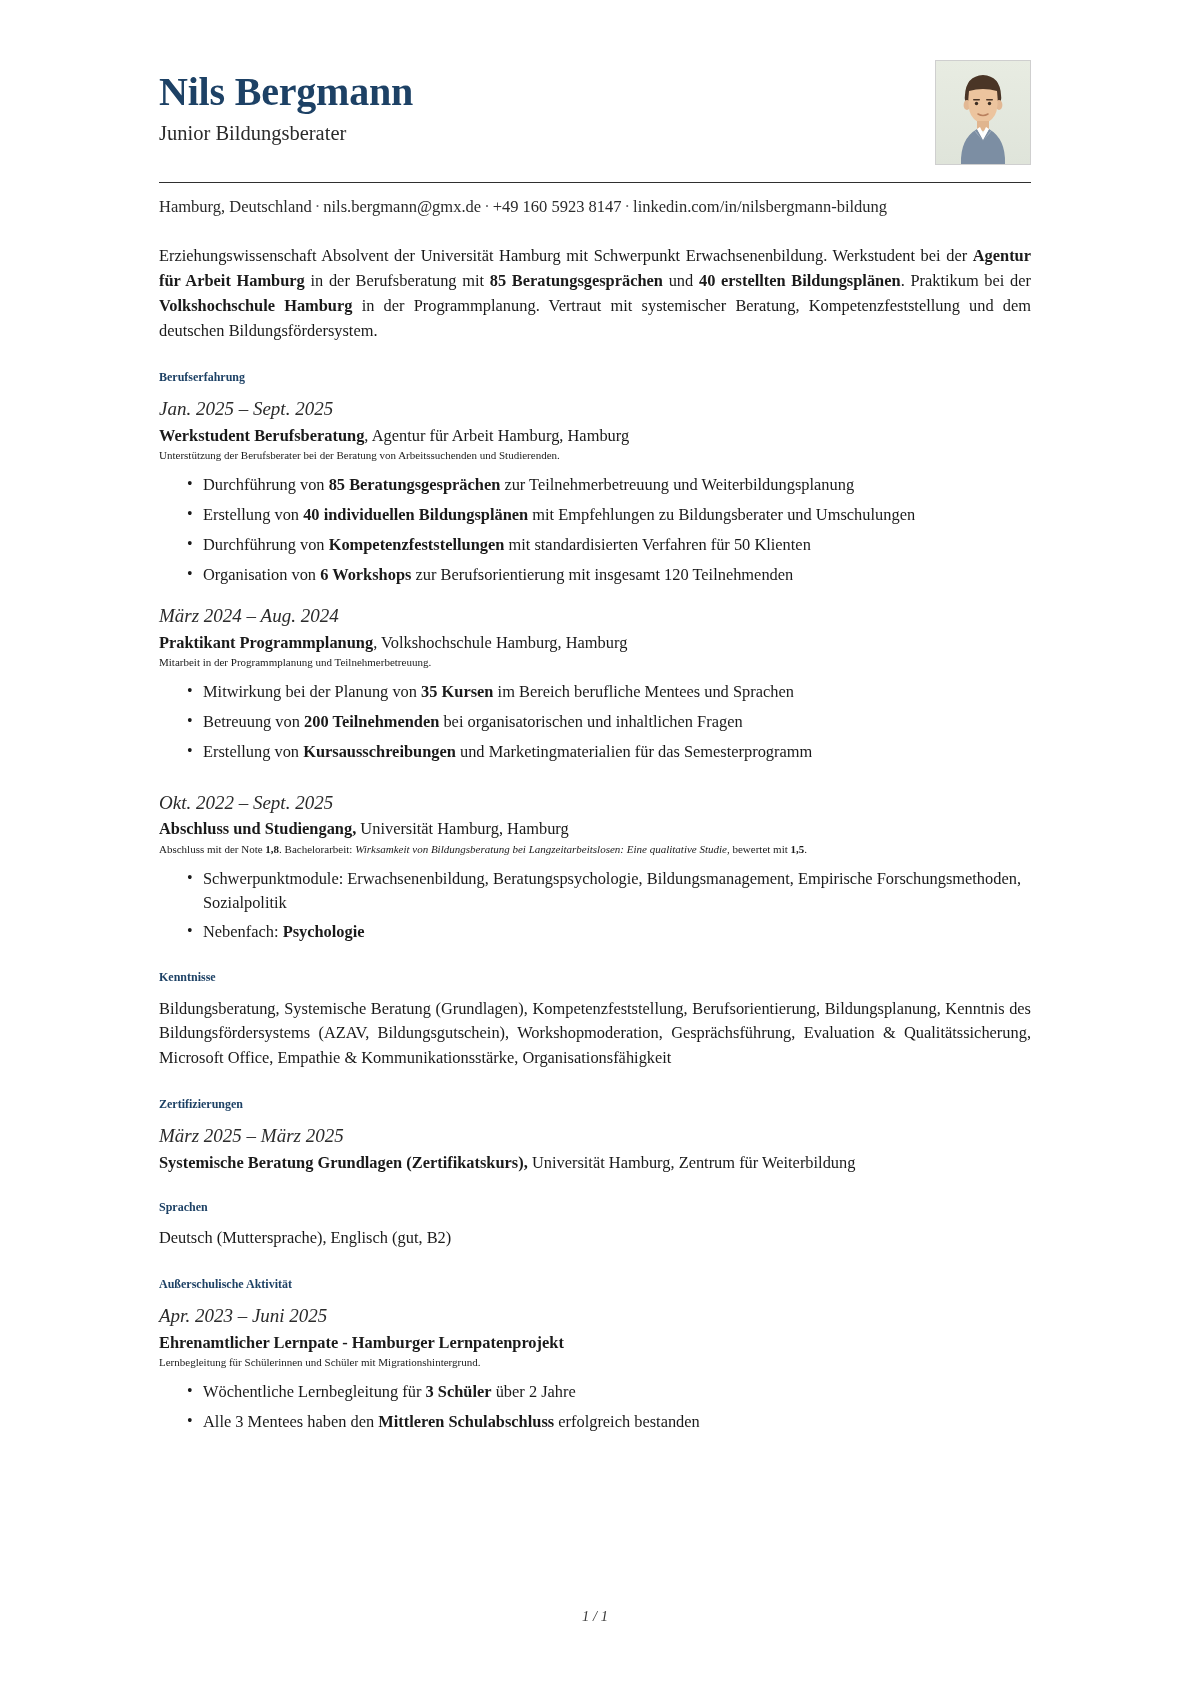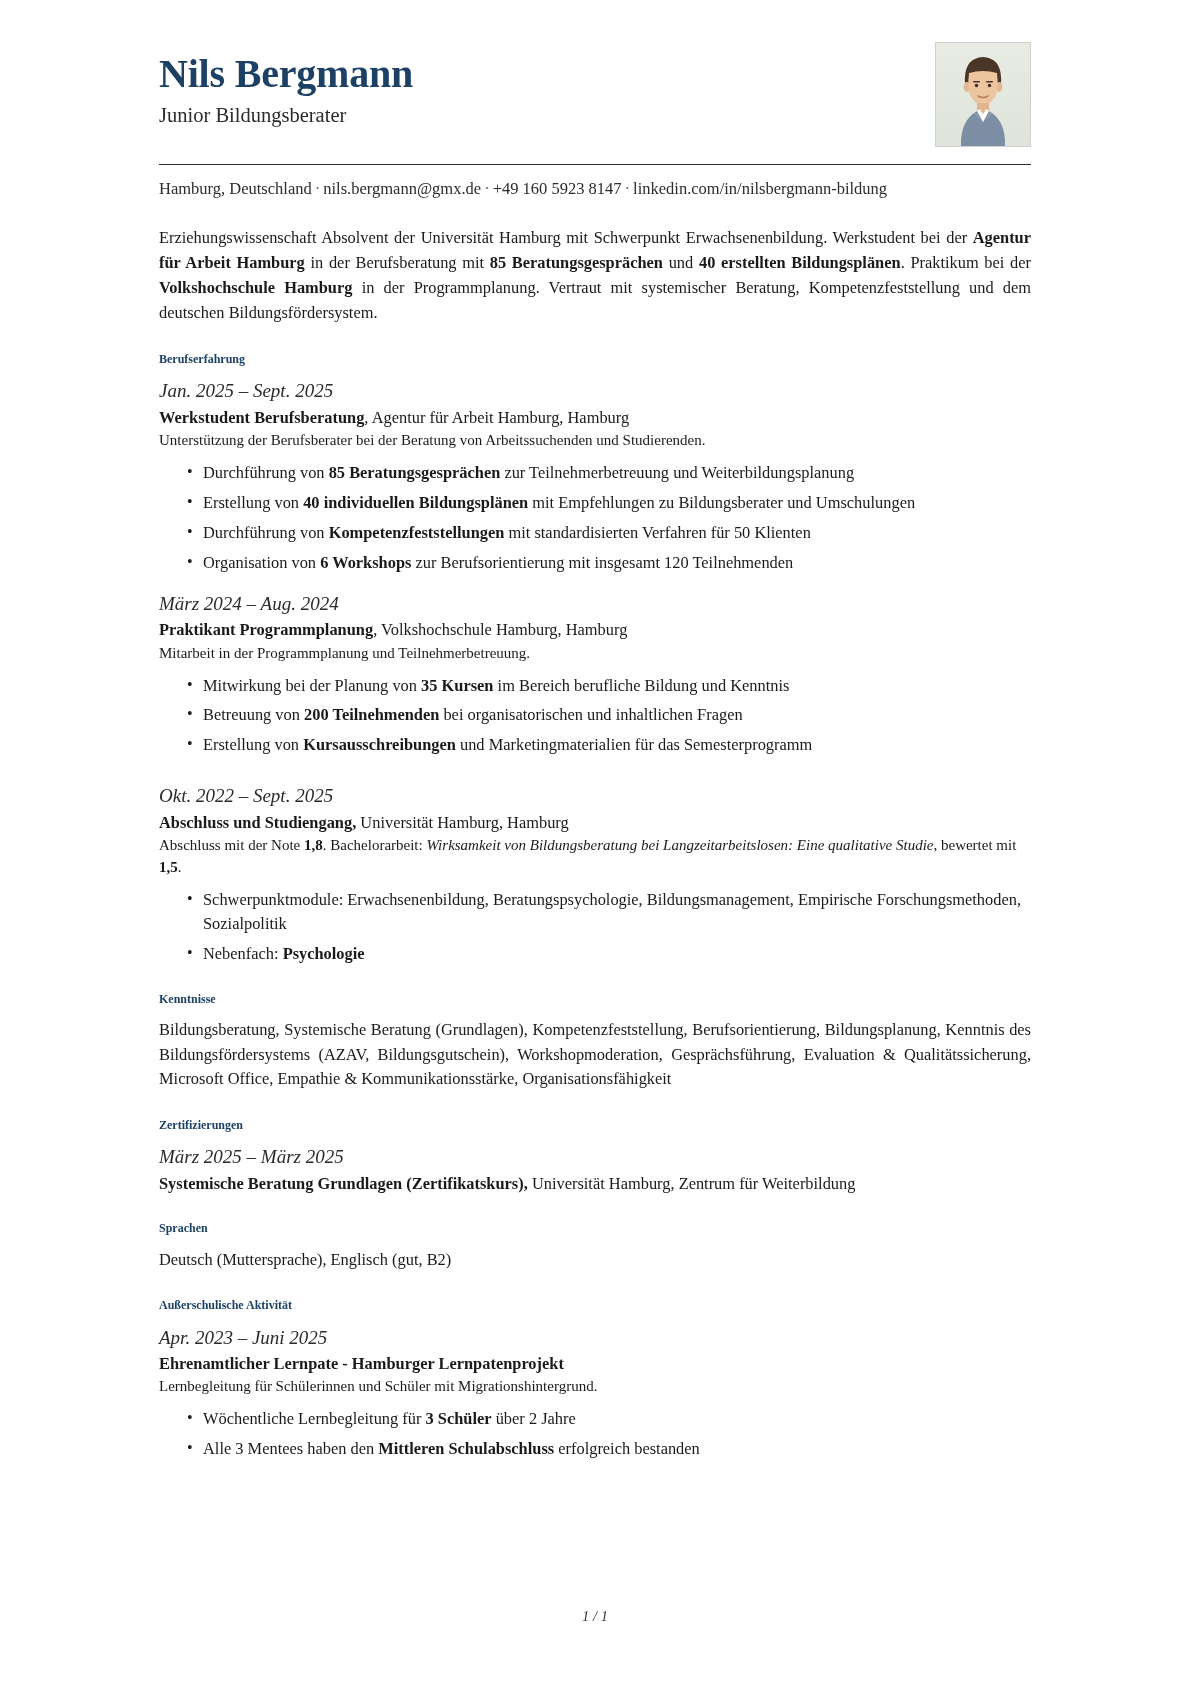--- a/index.html
+++ b/index.html
@@ -12,21 +12,21 @@
     font-family: "Liberation Serif", "DejaVu Serif", serif;
     color: #1a1a1a;
   }
   .page {
     position: relative;
     width: 1020px;
     height: 1683px;
     margin: 0 auto;
     background: #ffffff;
     box-sizing: border-box;
-    padding: 40px 74px 0 74px;
+    padding: 58px 74px 0 74px;
     overflow: hidden;
   }
 
   
   .header {
     display: flex;
     align-items: flex-start;
     justify-content: space-between;
   }
   .header-text { padding-top: 12px; }
@@ -96,21 +96,21 @@
     line-height: 1.4;
     margin-bottom: 1px;
   }
   .entry-title {
     font-size: 16.4px;
     line-height: 1.42;
     color: #1a1a1a;
   }
   .entry-title b { font-weight: bold; }
   .entry-desc {
-    font-size: 15px;
+    font-size: 11px;
     line-height: 1.45;
     color: #1a1a1a;
     margin-top: 1px;
   }
   ul.bullets {
     list-style: none;
     margin: 9px 0 0 0;
     padding: 0 0 0 28px;
   }
   ul.bullets li {
@@ -218,21 +218,21 @@
         <li><span>Durchführung von </span><b>Kompetenzfeststellungen</b><span> mit standardisierten Verfahren für 50 Klienten</span></li>
         <li><span>Organisation von </span><b>6 Workshops</b><span> zur Berufsorientierung mit insgesamt 120 Teilnehmenden</span></li>
       </ul>
     </div>
 
     <div class="entry">
       <div class="entry-date">März 2024 – Aug. 2024</div>
       <div class="entry-title"><b>Praktikant Programmplanung</b><span>, Volkshochschule Hamburg, Hamburg</span></div>
       <div class="entry-desc">Mitarbeit in der Programmplanung und Teilnehmerbetreuung.</div>
       <ul class="bullets">
-        <li><span>Mitwirkung bei der Planung von </span><b>35 Kursen</b><span> im Bereich berufliche Bildung und Kenntnis</span></li>
+        <li><span>Mitwirkung bei der Planung von </span><b>35 Kursen</b><span> im Bereich berufliche Mentees und Sprachen</span></li>
         <li><span>Betreuung von </span><b>200 Teilnehmenden</b><span> bei organisatorischen und inhaltlichen Fragen</span></li>
         <li><span>Erstellung von </span><b>Kursausschreibungen</b><span> und Marketingmaterialien für das Semesterprogramm</span></li>
       </ul>
     </div>
   </div>
 
   <div class="section">
     <div class="entry">
       <div class="entry-date">Okt. 2022 – Sept. 2025</div>
       <div class="entry-title"><b>Abschluss und Studiengang,</b><span> Universität Hamburg, Hamburg</span></div>

